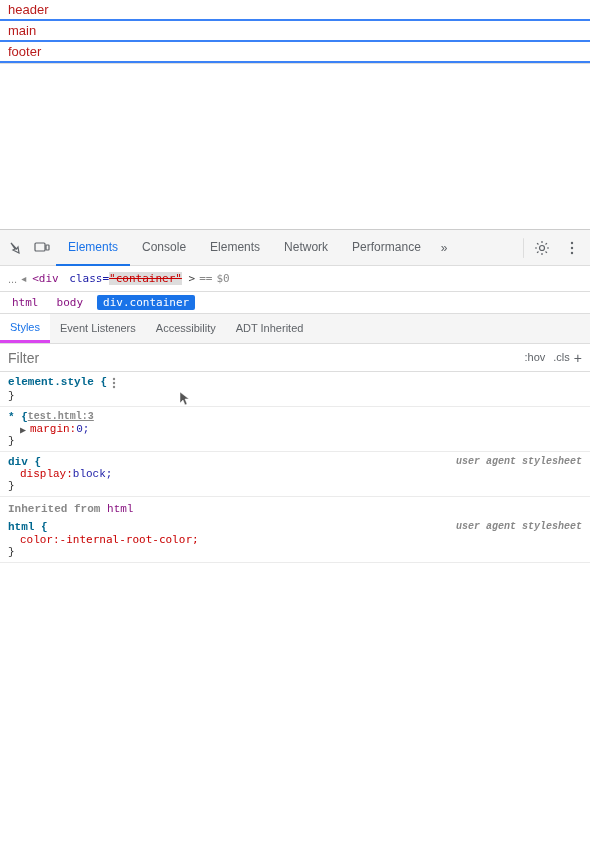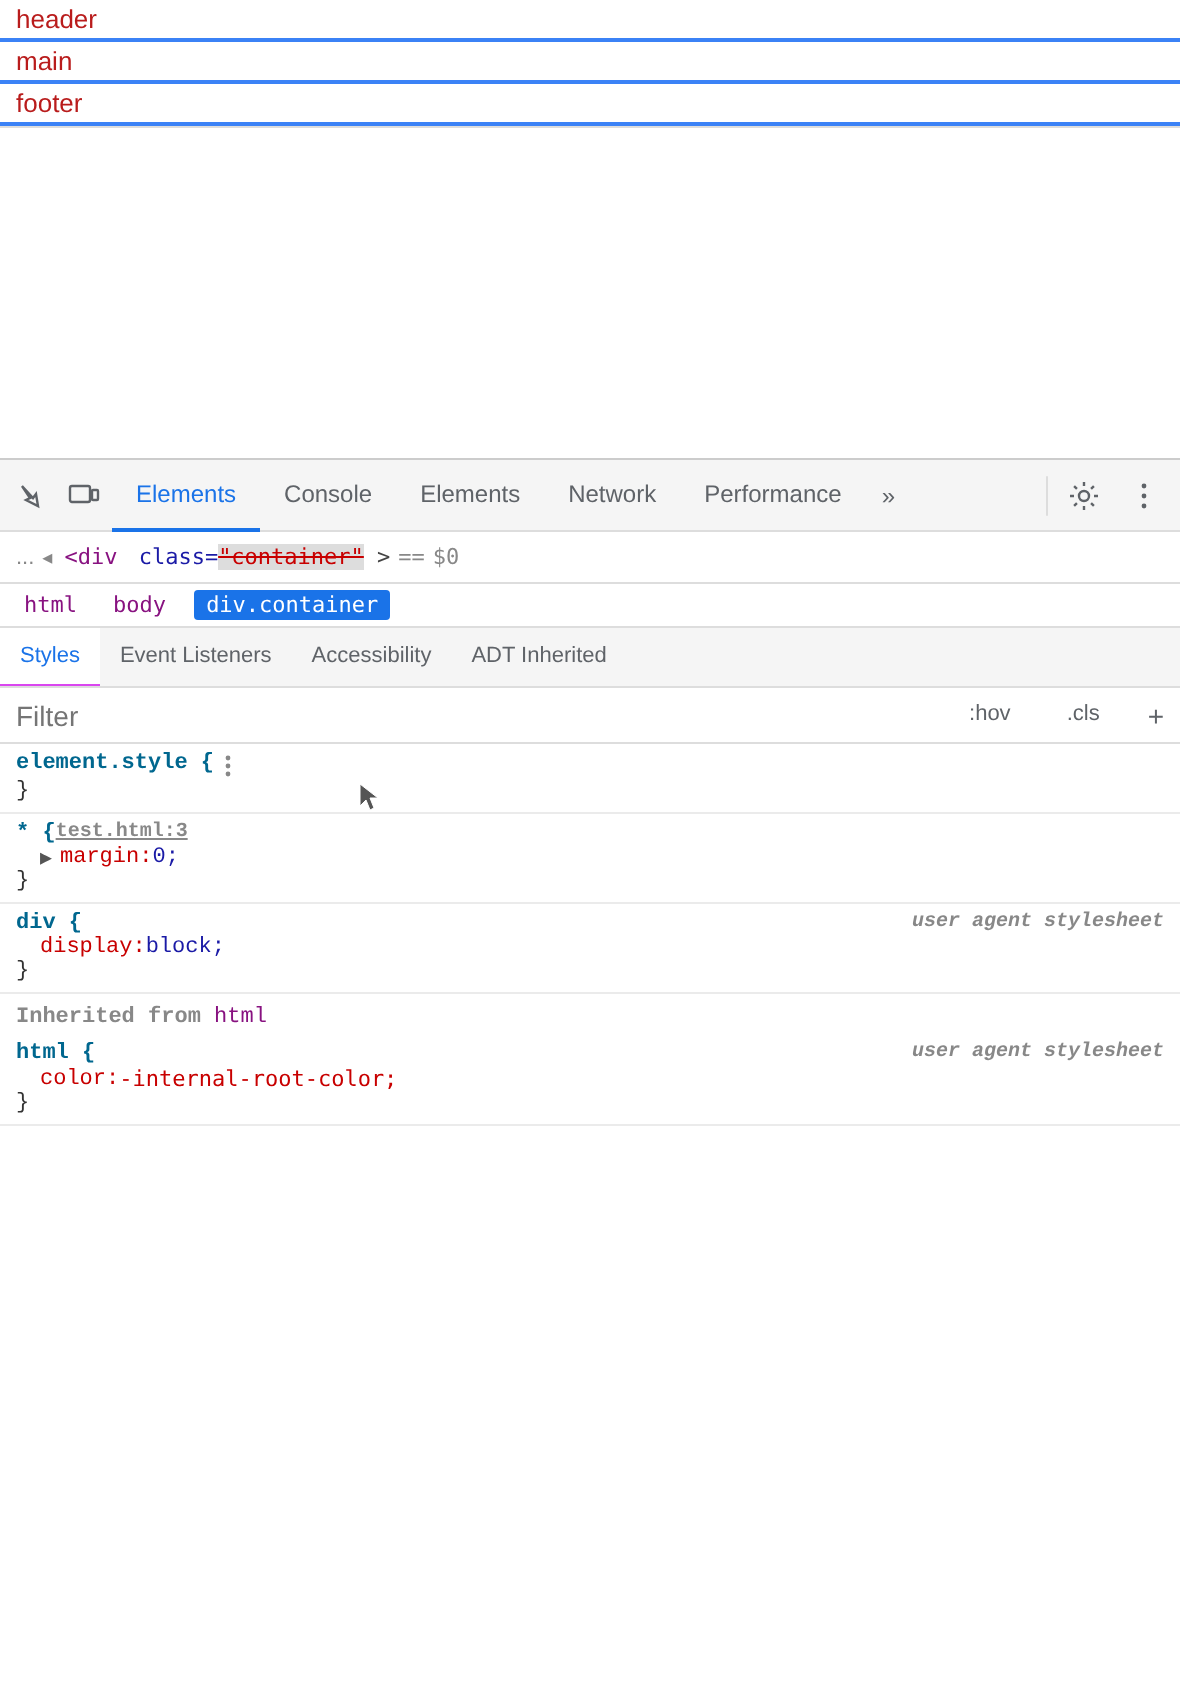--- a/index.html
+++ b/index.html
@@ -133,21 +133,21 @@
       display: flex;
       align-items: center;
       cursor: pointer;
       font-size: 11px;
       color: #5f6368;
       white-space: nowrap;
       border-bottom: 2px solid transparent;
     }
     .devtools-subtab.active {
       color: #1a73e8;
-      border-bottom: 2px solid #d946ef;
+      border-bottom: 4px solid #d946ef;
       background: #fff;
     }
 
     
     .styles-panel {
       background: #fff;
       flex: 1;
       overflow-y: auto;
     }
 
@@ -163,21 +163,21 @@
     .filter-input {
       flex: 1;
       border: none;
       outline: none;
       font-size: 14px;
       color: #444;
       background: transparent;
     }
     .filter-buttons {
       display: flex;
-      gap: 20px;
+      gap: 0;
     }
     .filter-btn {
       font-size: 11px;
       color: #5f6368;
       cursor: pointer;
       padding: 1px 4px;
       border-radius: 2px;
     }
     .filter-add {
       color: #5f6368;

